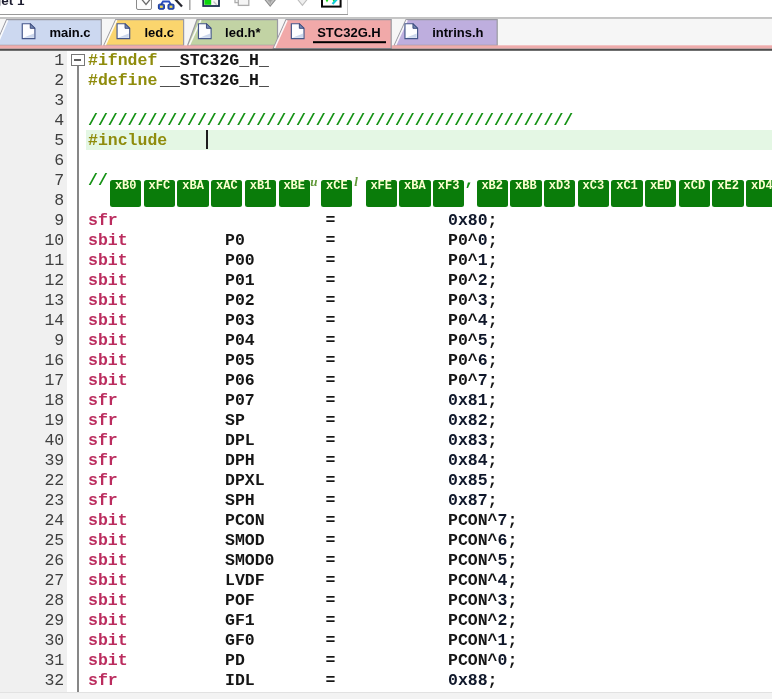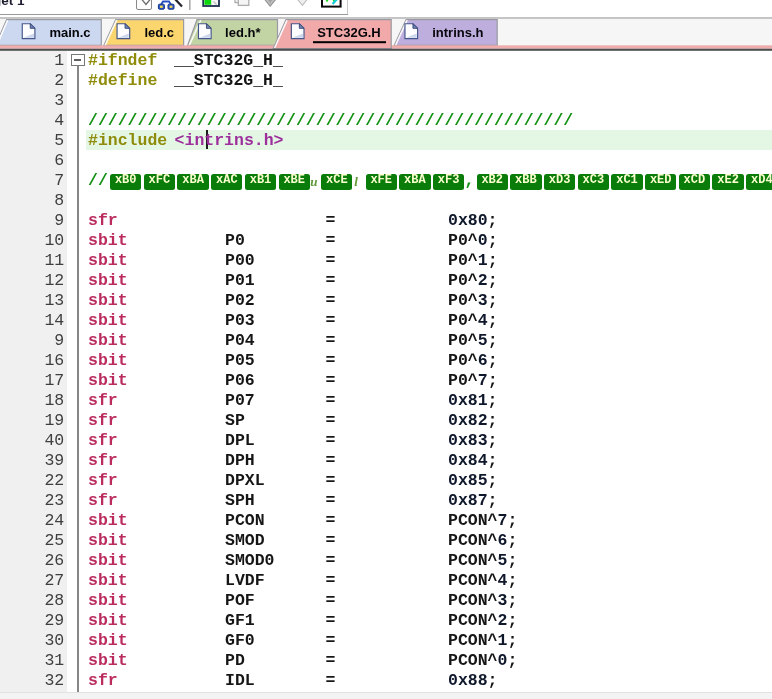--- a/index.html
+++ b/index.html
@@ -15,33 +15,33 @@
   #editor{left:0;top:50.7px;width:772px;height:648.3px;background:#fff;}
   #gutter{left:0;top:0;width:66.5px;height:648.6px;background:#f0f0f0;}
   #foldline{left:77.4px;top:15px;width:1.2px;height:633.6px;background:#878787;}
   #foldbox{left:71px;top:3.2px;width:11.6px;height:10.6px;background:#fff;border:1.1px solid #787878;}
   #foldbox i{position:absolute;left:2.2px;top:4.5px;width:7.2px;height:1.3px;background:#606060;}
   #band5{left:86px;top:79.6px;width:686px;height:19.5px;background:#e4f7e4;}
   #caret{left:205.6px;top:79.4px;width:2.2px;height:19px;background:#1c1c1c;}
   .ln{position:absolute;left:0;width:772px;height:20px;font-size:16.5px;font-weight:bold;line-height:20px;white-space:pre;}
   .ln b{position:absolute;left:0;width:64.2px;text-align:right;font-weight:normal;color:#3f3f3f;}
   .s0{position:absolute;left:88px;}
-  .s1{position:absolute;left:174px;text-align:center;}
+  .s1{position:absolute;left:160px;text-align:center;}
   .sp{position:absolute;left:174.6px;}
   .c2{position:absolute;left:225px;margin-top:20px;}
   .c3{position:absolute;left:325.4px;}
   .c4{position:absolute;left:448px;}
   .k{color:#bb2c5e;}
   .o{color:#8f8c0c;}
   .g{color:#149114;}
   .p{color:#9c2f9c;}
   .n{color:#0f172a;}
   .bk{color:#161616;}
   
-  .hb{position:absolute;top:3px;width:31.4px;height:16px;background:#0a7c0a;border-radius:2.5px;
+  .hb{position:absolute;top:9px;width:31.4px;height:27px;background:#0a7c0a;border-radius:2.5px;
       color:#fbffcf;font-size:12px;font-weight:bold;text-align:center;line-height:13.9px;letter-spacing:0;}
   .gy{position:absolute;top:1px;color:#62993a;font-family:"Liberation Serif",serif;font-style:italic;font-size:13px;font-weight:bold;line-height:19.78px;}
 </style></head>
 <body>
 
   <div class="abs" id="toolbar">
     <span class="abs" style="left:-7px;top:-7px;font-family:'Liberation Sans',sans-serif;font-size:13.5px;font-weight:bold;color:#1d1d30;">get 1</span>
     <span class="abs" style="left:135.5px;top:-5px;width:14.5px;height:13px;border:1.2px solid #8a8a8a;border-radius:2px;background:#fdfdfd;"></span>
     <svg class="abs" style="left:133px;top:0" width="215" height="15" viewBox="0 0 215 15">
       <path d="M 8.5 -1 L 13 4.5 L 17.5 -1" fill="none" stroke="#6a6a6a" stroke-width="1.3"></path>
@@ -137,21 +137,21 @@
     <div class="abs" id="foldbox">
       <i></i>
     </div>
     <div class="abs" id="caret"></div>
     <div class="abs" id="botstrip" style="left:0;top:641.1px;width:772px;height:7.5px;background:#f3f3f3;border-top:1px solid #e2e2e2;z-index:5;"></div>
     <div id="lines">
       <div class="ln" style="top:0.44px"><b>1</b><span class="s0 o">#ifndef</span><span class="s1 bk">__STC32G_H_</span></div>
       <div class="ln" style="top:20.44px"><b>2</b><span class="s0 o">#define</span><span class="s1 bk">__STC32G_H_</span></div>
       <div class="ln" style="top:40.44px"><b>3</b></div>
       <div class="ln" style="top:60.44px"><b>4</b><span class="s0 g">/////////////////////////////////////////////////</span></div>
-      <div class="ln" style="top:80.44px"><b>5</b><span class="s0 o">#include</span><span class="sp p">&lt;intrins.h&gt;</span></div>
+      <div class="ln" style="top:80.44px"><b>5</b><span class="s0 o">#include</span></div>
       <div class="ln" style="top:100.44px"><b>6</b></div>
       <div class="ln" style="top:120.44px"><b>7</b><span class="s0 g">//</span><span class="hb" style="left:110px">xB0</span><span class="hb" style="left:143.7px">xFC</span><span class="hb" style="left:177.4px">xBA</span><span class="hb" style="left:211.1px">xAC</span><span class="hb" style="left:244.8px">xB1</span><span class="hb" style="left:278.5px">xBE</span><span class="hb" style="left:321.1px">xCE</span><span class="hb" style="left:365.5px">xFE</span><span class="hb" style="left:399.2px">xBA</span><span class="hb" style="left:432.9px">xF3</span><span class="hb" style="left:476.5px">xB2</span><span class="hb" style="left:510.2px">xBB</span><span class="hb" style="left:543.9px">xD3</span><span class="hb" style="left:577.6px">xC3</span><span class="hb" style="left:611.3px">xC1</span><span class="hb" style="left:645px">xED</span><span class="hb" style="left:678.7px">xCD</span><span class="hb" style="left:712.4px">xE2</span><span class="hb" style="left:746.1px">xD4</span><span class="gy" style="left:310.2px">и</span><span class="gy" style="left:354.2px">l</span><span class="g" style="position:absolute;left:464.5px">,</span></div>
       <div class="ln" style="top:140.44px"><b>8</b></div>
       <div class="ln" style="top:160.44px"><b>9</b><span class="s0 k">sfr</span><span class="c2 bk">P0</span><span class="c3 bk">=</span><span class="c4"><span class="n">0x80</span><span class="bk">;</span></span></div>
       <div class="ln" style="top:180.44px"><b>10</b><span class="s0 k">sbit</span><span class="c2 bk">P00</span><span class="c3 bk">=</span><span class="c4"><span class="bk">P0^</span><span class="n">0</span><span class="bk">;</span></span></div>
       <div class="ln" style="top:200.44px"><b>11</b><span class="s0 k">sbit</span><span class="c2 bk">P01</span><span class="c3 bk">=</span><span class="c4"><span class="bk">P0^</span><span class="n">1</span><span class="bk">;</span></span></div>
       <div class="ln" style="top:220.44px"><b>12</b><span class="s0 k">sbit</span><span class="c2 bk">P02</span><span class="c3 bk">=</span><span class="c4"><span class="bk">P0^</span><span class="n">2</span><span class="bk">;</span></span></div>
       <div class="ln" style="top:240.44px"><b>13</b><span class="s0 k">sbit</span><span class="c2 bk">P03</span><span class="c3 bk">=</span><span class="c4"><span class="bk">P0^</span><span class="n">3</span><span class="bk">;</span></span></div>
       <div class="ln" style="top:260.44px"><b>14</b><span class="s0 k">sbit</span><span class="c2 bk">P04</span><span class="c3 bk">=</span><span class="c4"><span class="bk">P0^</span><span class="n">4</span><span class="bk">;</span></span></div>
       <div class="ln" style="top:280.44px"><b>9</b><span class="s0 k">sbit</span><span class="c2 bk">P05</span><span class="c3 bk">=</span><span class="c4"><span class="bk">P0^</span><span class="n">5</span><span class="bk">;</span></span></div>

